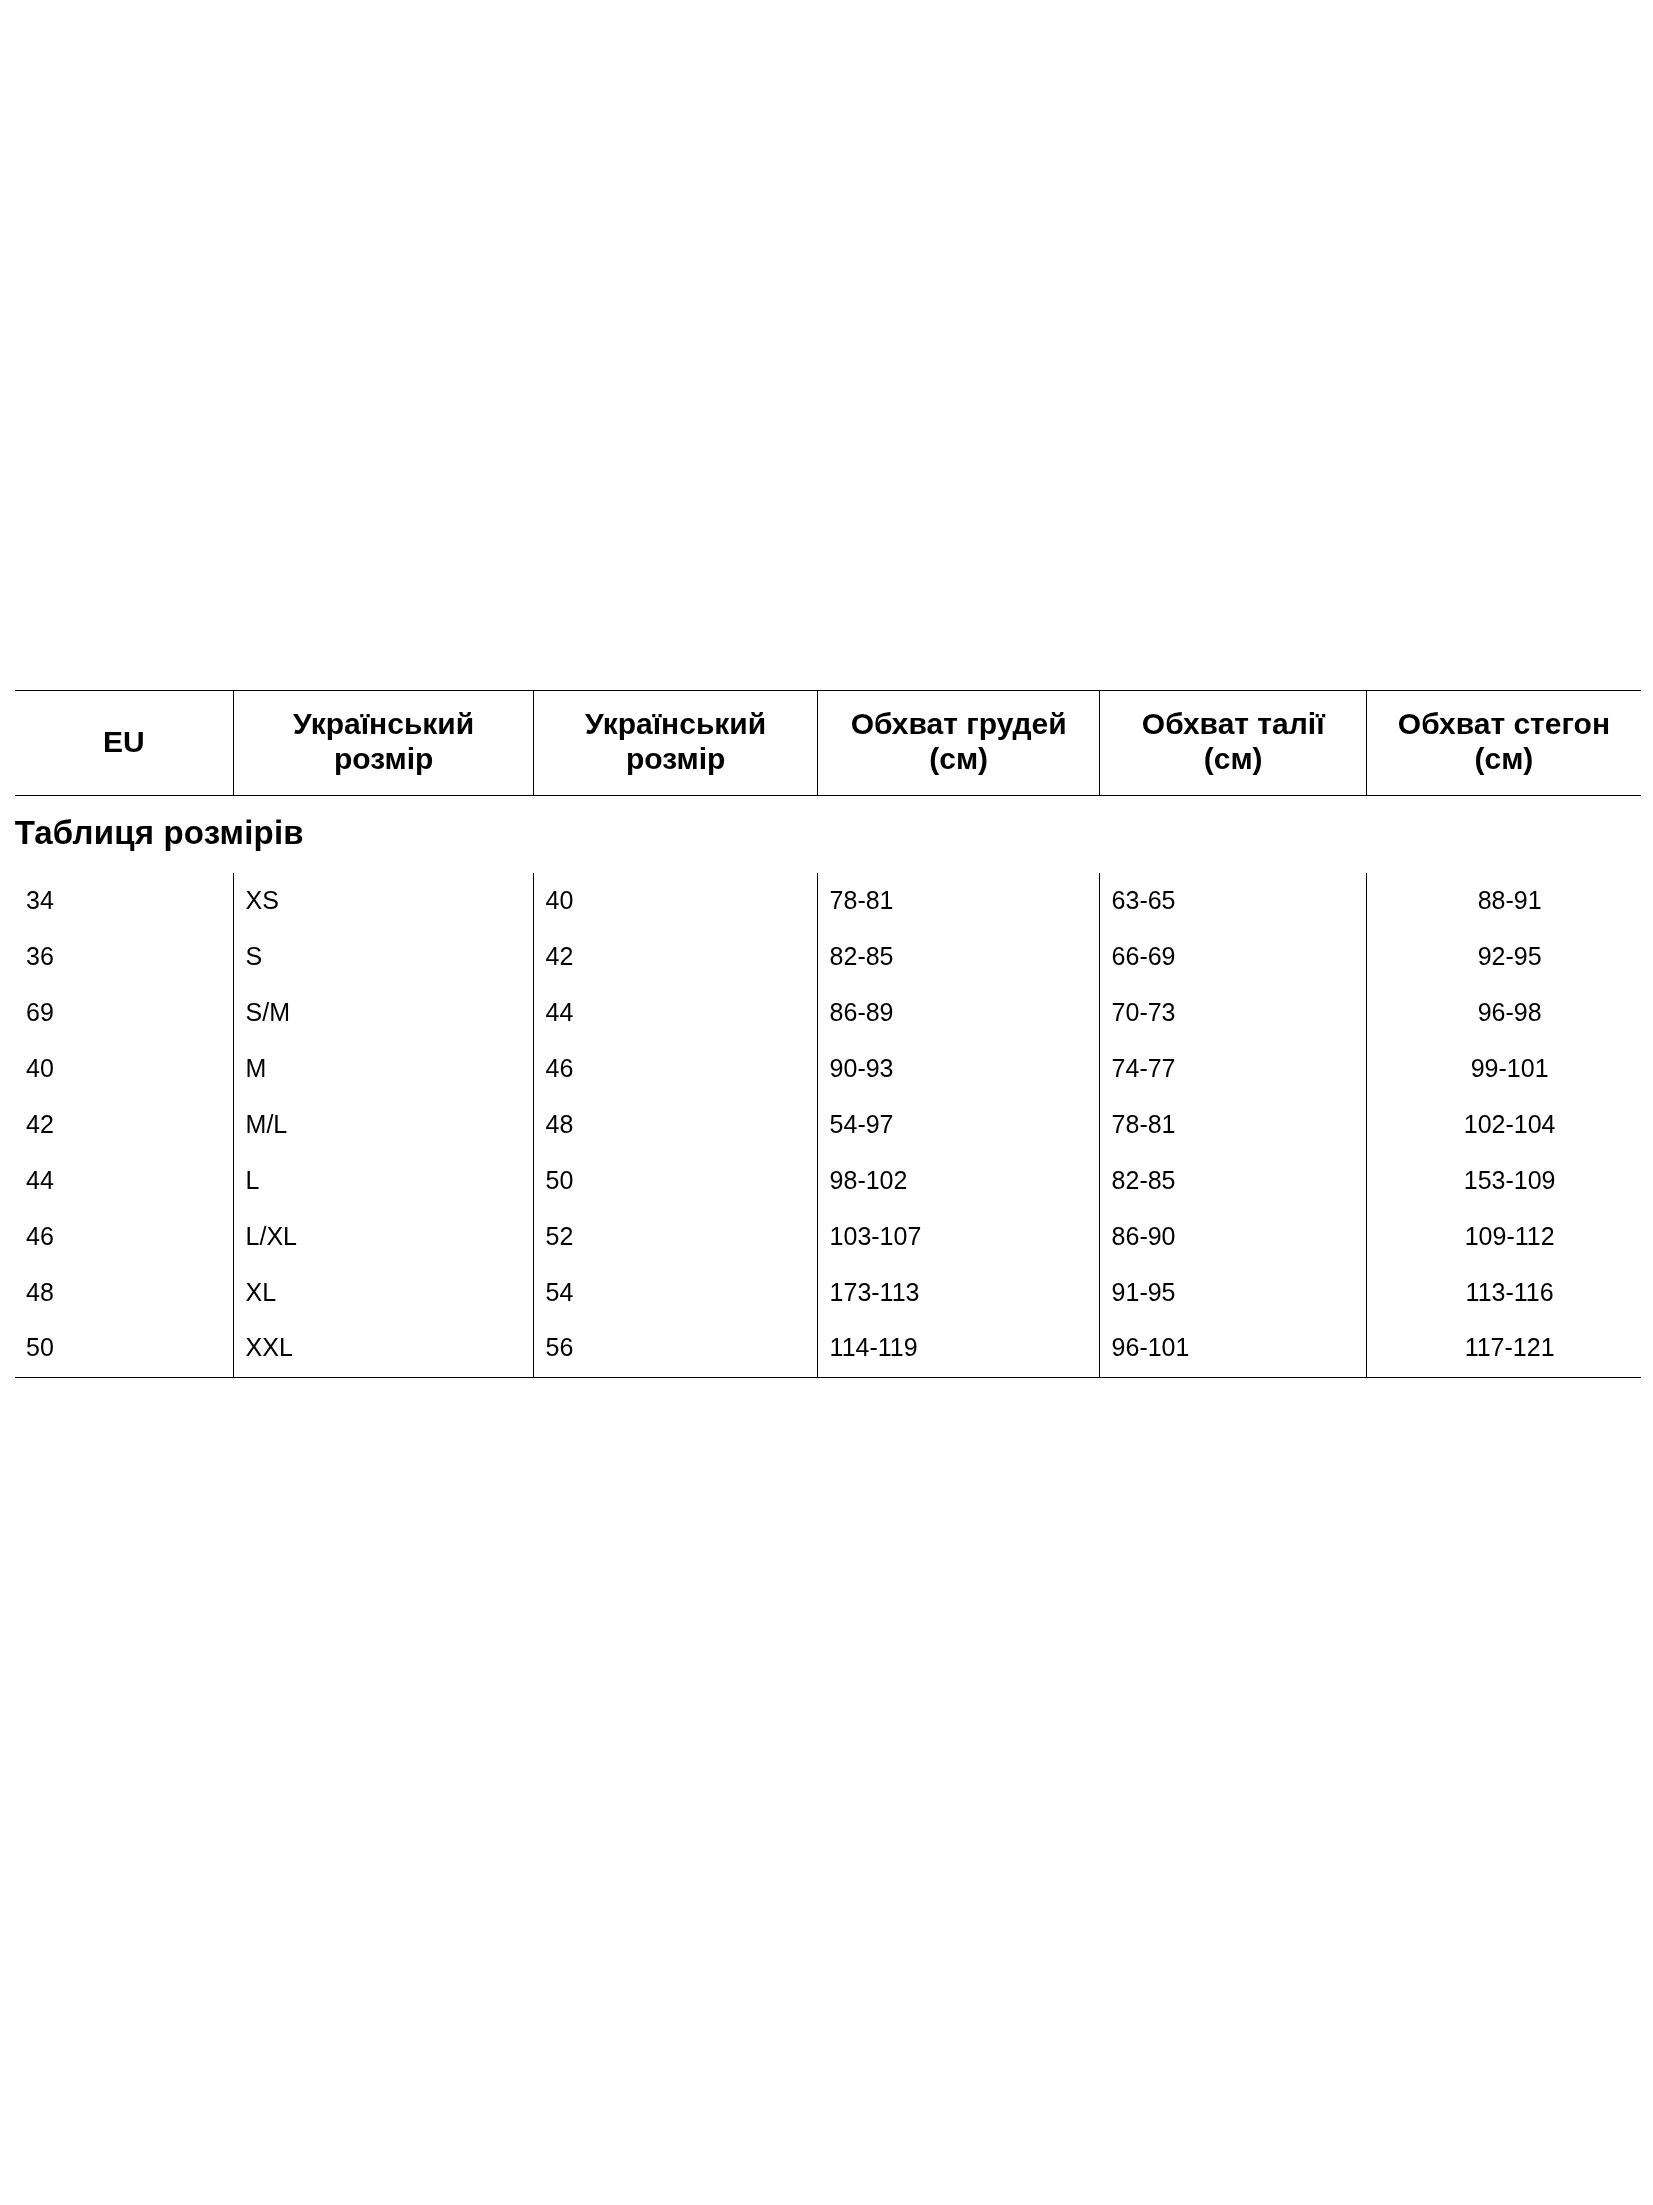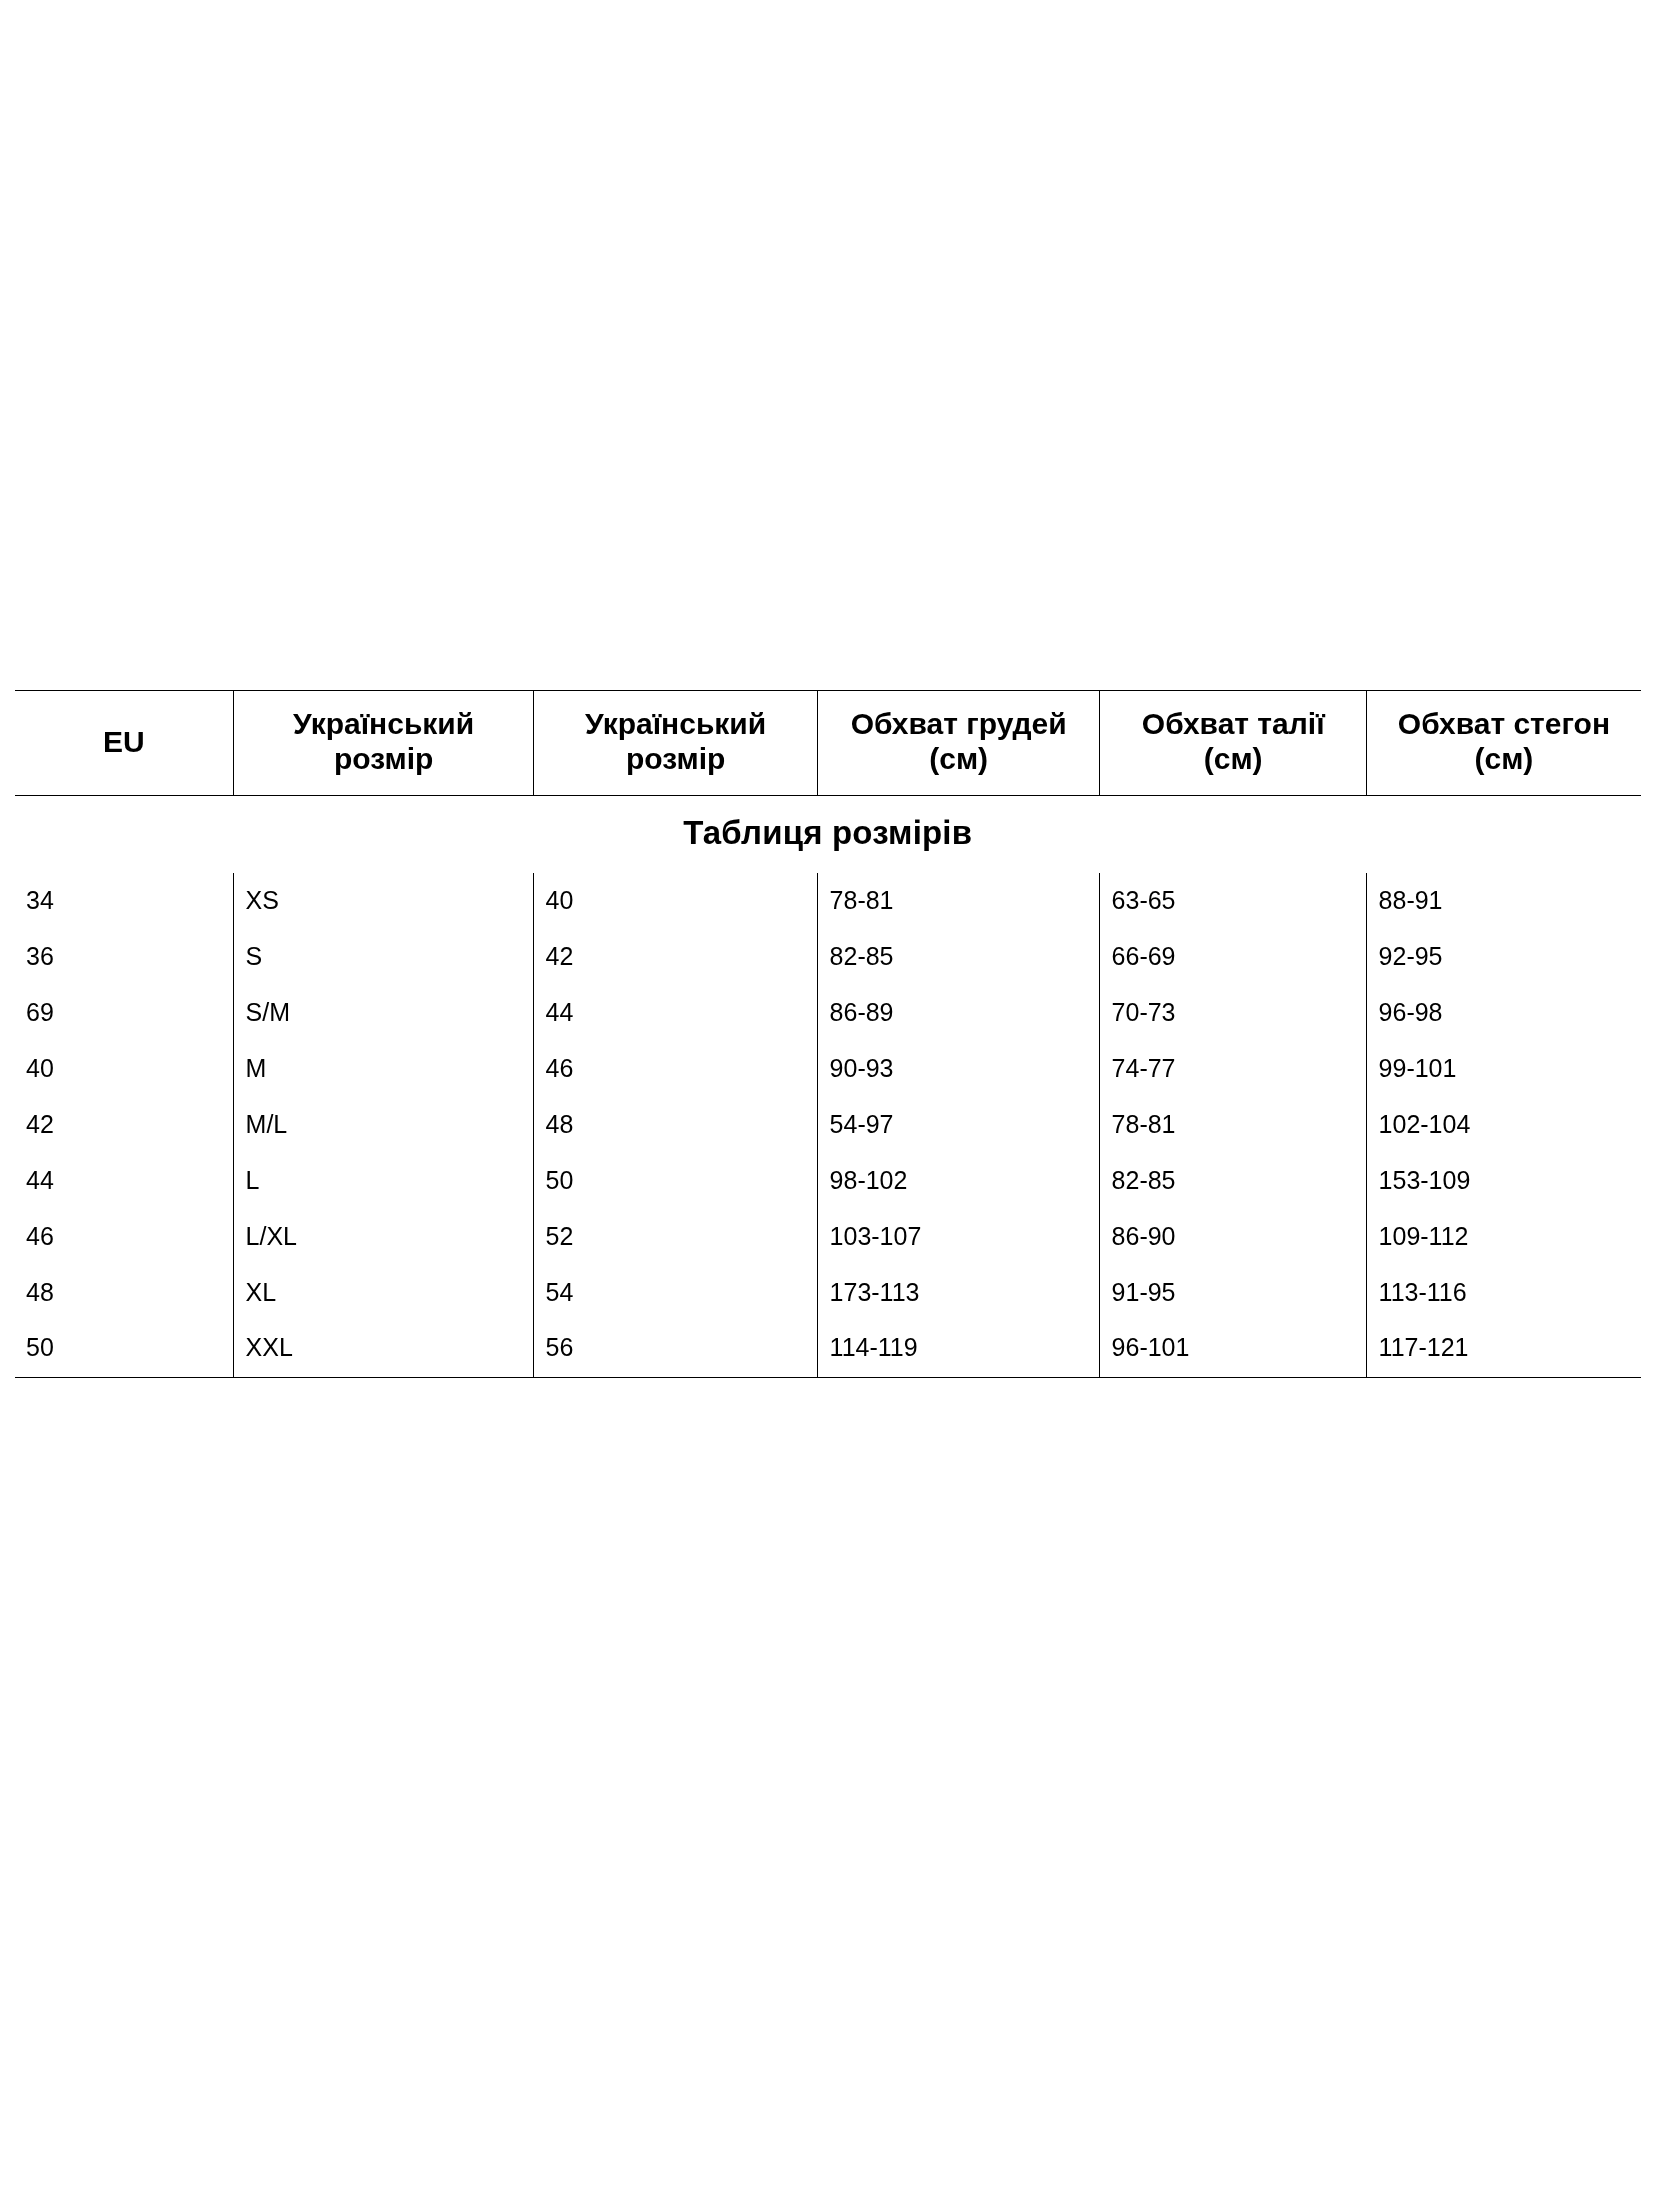--- a/index.html
+++ b/index.html
@@ -40,21 +40,20 @@
 
   table.size-table col.c0 { width: 219px; }
   table.size-table col.c1 { width: 300px; }
   table.size-table col.c2 { width: 284px; }
   table.size-table col.c3 { width: 282px; }
   table.size-table col.c4 { width: 267px; }
   table.size-table col.c5 { width: 274px; }
 
   .title-row td {
     border: none;
-    text-align: center;
     font-weight: bold;
     font-size: 33px;
     padding: 18px 0 21px 0;
     letter-spacing: 0.2px;
   }
 
   thead.head-row th {
     border: 1.6px solid #000000;
     border-left: none;
     border-right: 1.6px solid #000000;
@@ -82,20 +81,21 @@
     border-right: 1.6px solid #000000;
     border-top: none;
     border-bottom: none;
     border-left: none;
     height: 56px;
     box-sizing: border-box;
     white-space: nowrap;
   }
   tbody.body-rows td:last-child {
     border-right: none;
+    text-align: center;
   }
   tbody.body-rows tr:last-child td {
     border-bottom: 1.6px solid #000000;
   }
 </style>
 </head>
 <body>
 
 <div id="page">
   <div id="table-wrap">

